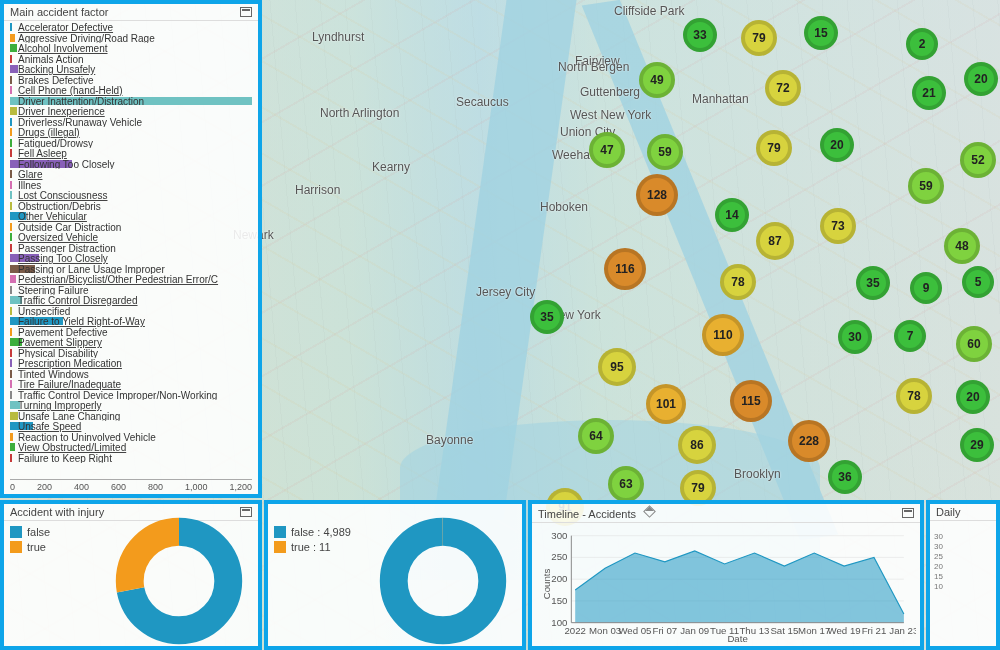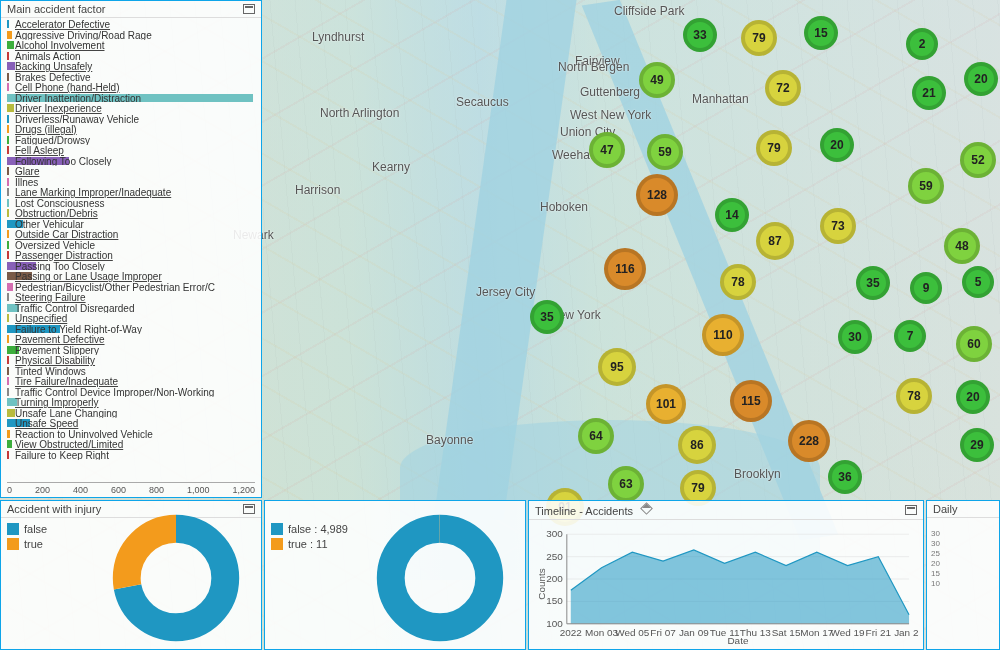--- a/index.html
+++ b/index.html
@@ -33,21 +33,21 @@
   .place-label {
     position: absolute;
     color: #555;
     font-size: 12px;
     white-space: nowrap;
     text-shadow: 0 0 2px #fff;
   }
   .panel {
     position: absolute;
     background: rgba(255,255,255,0.88);
-    border: 1px solid #0ea5e9;
+    border: 4px solid #0ea5e9;
     color: #444;
   }
   .panel-header {
     display: flex;
     justify-content: space-between;
     align-items: center;
     padding: 2px 6px;
     font-size: 11px;
     border-bottom: 1px solid #ddd;
   }
@@ -201,37 +201,37 @@
       <div class="factor-row"><div class="factor-bar" style="width: 2px; background: rgb(212, 111, 177);"></div><span class="factor-label">Cell Phone (hand-Held)</span></div>
       <div class="factor-row"><div class="factor-bar" style="width: 246px; background: rgb(111, 194, 194);"></div><span class="factor-label">Driver Inattention/Distraction</span></div>
       <div class="factor-row"><div class="factor-bar" style="width: 7.175px; background: rgb(184, 187, 62);"></div><span class="factor-label">Driver Inexperience</span></div>
       <div class="factor-row"><div class="factor-bar" style="width: 2px; background: rgb(31, 151, 194);"></div><span class="factor-label">Driverless/Runaway Vehicle</span></div>
       <div class="factor-row"><div class="factor-bar" style="width: 2px; background: rgb(243, 155, 28);"></div><span class="factor-label">Drugs (illegal)</span></div>
       <div class="factor-row"><div class="factor-bar" style="width: 2px; background: rgb(60, 174, 60);"></div><span class="factor-label">Fatigued/Drowsy</span></div>
       <div class="factor-row"><div class="factor-bar" style="width: 2px; background: rgb(198, 58, 58);"></div><span class="factor-label">Fell Asleep</span></div>
       <div class="factor-row"><div class="factor-bar" style="width: 61.5px; background: rgb(136, 96, 184);"></div><span class="factor-label">Following Too Closely</span></div>
       <div class="factor-row"><div class="factor-bar" style="width: 2px; background: rgb(122, 91, 72);"></div><span class="factor-label">Glare</span></div>
       <div class="factor-row"><div class="factor-bar" style="width: 2px; background: rgb(212, 111, 177);"></div><span class="factor-label">Illnes</span></div>
-      <div class="factor-row"><div class="factor-bar" style="width: 2px; background: rgb(136, 136, 136);"></div><span class="factor-label">Lane Marking Improper/Inadequate</span></div>
       <div class="factor-row"><div class="factor-bar" style="width: 2px; background: rgb(111, 194, 194);"></div><span class="factor-label">Lost Consciousness</span></div>
       <div class="factor-row"><div class="factor-bar" style="width: 2px; background: rgb(184, 187, 62);"></div><span class="factor-label">Obstruction/Debris</span></div>
       <div class="factor-row"><div class="factor-bar" style="width: 16.4px; background: rgb(31, 151, 194);"></div><span class="factor-label">Other Vehicular</span></div>
       <div class="factor-row"><div class="factor-bar" style="width: 2px; background: rgb(243, 155, 28);"></div><span class="factor-label">Outside Car Distraction</span></div>
       <div class="factor-row"><div class="factor-bar" style="width: 2.05px; background: rgb(60, 174, 60);"></div><span class="factor-label">Oversized Vehicle</span></div>
       <div class="factor-row"><div class="factor-bar" style="width: 2px; background: rgb(198, 58, 58);"></div><span class="factor-label">Passenger Distraction</span></div>
       <div class="factor-row"><div class="factor-bar" style="width: 28.7px; background: rgb(136, 96, 184);"></div><span class="factor-label">Passing Too Closely</span></div>
       <div class="factor-row"><div class="factor-bar" style="width: 24.6px; background: rgb(122, 91, 72);"></div><span class="factor-label">Passing or Lane Usage Improper</span></div>
       <div class="factor-row"><div class="factor-bar" style="width: 6.15px; background: rgb(212, 111, 177);"></div><span class="factor-label">Pedestrian/Bicyclist/Other Pedestrian Error/C</span></div>
       <div class="factor-row"><div class="factor-bar" style="width: 2px; background: rgb(136, 136, 136);"></div><span class="factor-label">Steering Failure</span></div>
       <div class="factor-row"><div class="factor-bar" style="width: 12.3px; background: rgb(111, 194, 194);"></div><span class="factor-label">Traffic Control Disregarded</span></div>
       <div class="factor-row"><div class="factor-bar" style="width: 2px; background: rgb(184, 187, 62);"></div><span class="factor-label">Unspecified</span></div>
       <div class="factor-row"><div class="factor-bar" style="width: 53.3px; background: rgb(31, 151, 194);"></div><span class="factor-label">Failure to Yield Right-of-Way</span></div>
       <div class="factor-row"><div class="factor-bar" style="width: 2px; background: rgb(243, 155, 28);"></div><span class="factor-label">Pavement Defective</span></div>
       <div class="factor-row"><div class="factor-bar" style="width: 12.3px; background: rgb(60, 174, 60);"></div><span class="factor-label">Pavement Slippery</span></div>
       <div class="factor-row"><div class="factor-bar" style="width: 2px; background: rgb(198, 58, 58);"></div><span class="factor-label">Physical Disability</span></div>
+      <div class="factor-row"><div class="factor-bar" style="width: 2px; background: rgb(136, 96, 184);"></div><span class="factor-label">Prescription Medication</span></div>
       <div class="factor-row"><div class="factor-bar" style="width: 2px; background: rgb(122, 91, 72);"></div><span class="factor-label">Tinted Windows</span></div>
       <div class="factor-row"><div class="factor-bar" style="width: 2px; background: rgb(212, 111, 177);"></div><span class="factor-label">Tire Failure/Inadequate</span></div>
       <div class="factor-row"><div class="factor-bar" style="width: 2px; background: rgb(136, 136, 136);"></div><span class="factor-label">Traffic Control Device Improper/Non-Working</span></div>
       <div class="factor-row"><div class="factor-bar" style="width: 10.25px; background: rgb(111, 194, 194);"></div><span class="factor-label">Turning Improperly</span></div>
       <div class="factor-row"><div class="factor-bar" style="width: 8.2px; background: rgb(184, 187, 62);"></div><span class="factor-label">Unsafe Lane Changing</span></div>
       <div class="factor-row"><div class="factor-bar" style="width: 22.55px; background: rgb(31, 151, 194);"></div><span class="factor-label">Unsafe Speed</span></div>
       <div class="factor-row"><div class="factor-bar" style="width: 3.075px; background: rgb(243, 155, 28);"></div><span class="factor-label">Reaction to Uninvolved Vehicle</span></div>
       <div class="factor-row"><div class="factor-bar" style="width: 5.125px; background: rgb(60, 174, 60);"></div><span class="factor-label">View Obstructed/Limited</span></div>
       <div class="factor-row"><div class="factor-bar" style="width: 2px; background: rgb(198, 58, 58);"></div><span class="factor-label">Failure to Keep Right</span></div>
     </div>

